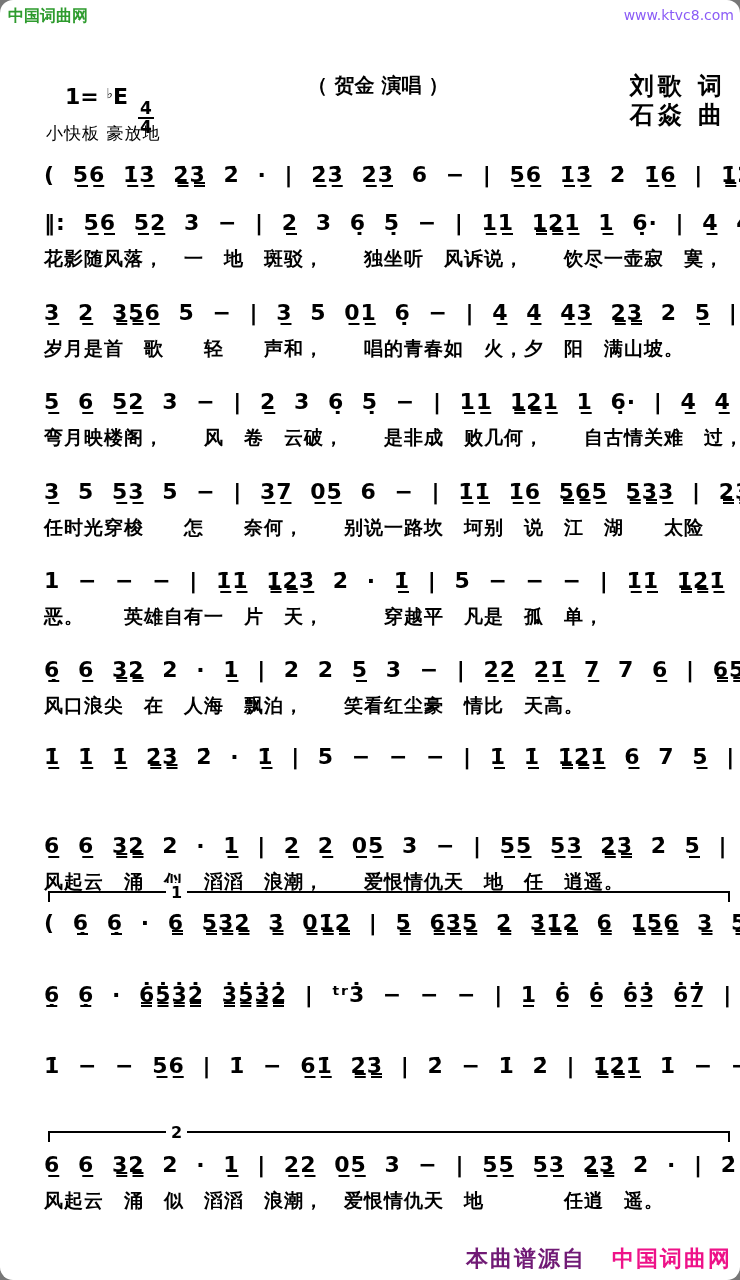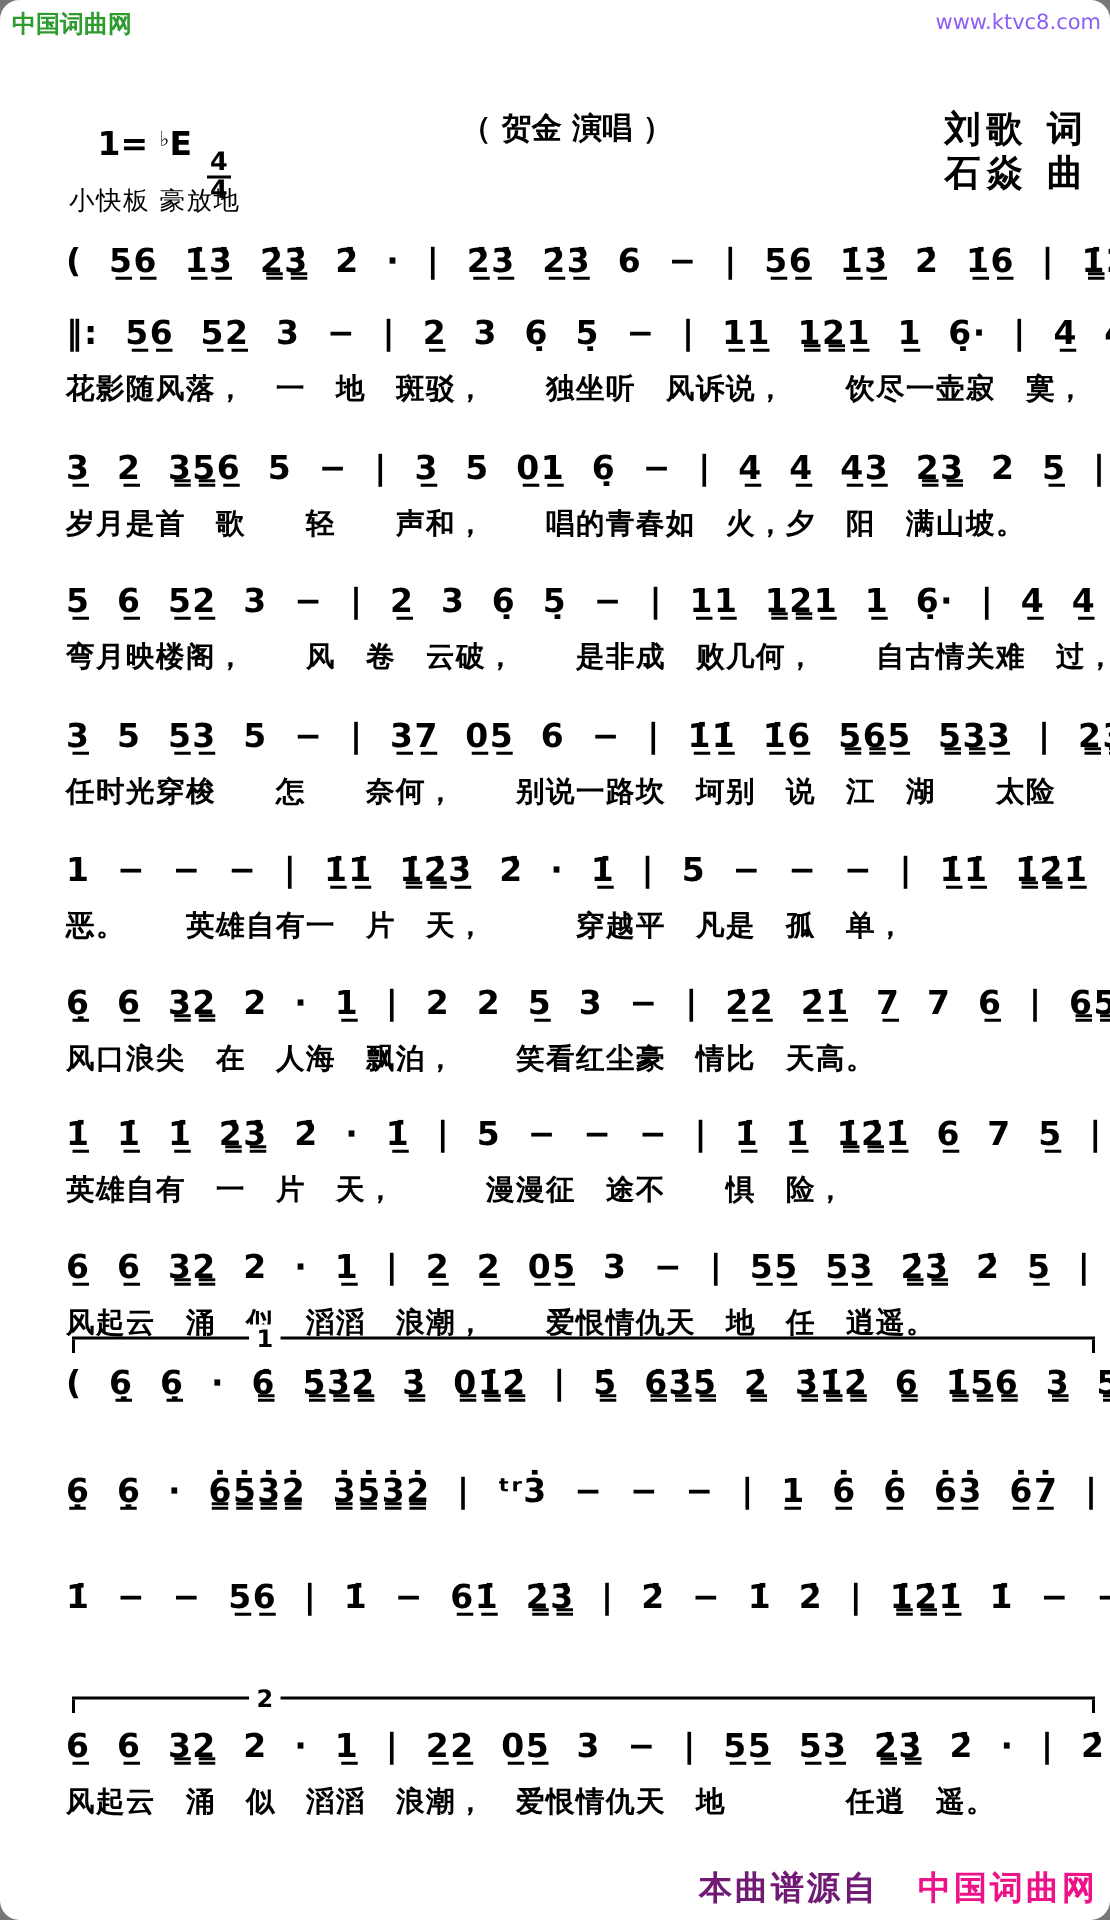--- a/index.html
+++ b/index.html
@@ -89,21 +89,20 @@
     <div class="lyr">恶。　　英雄自有一　片　天，　　　穿越平　凡是　孤　单，</div>
   </div>
 
   <div class="sys s6">
     <div class="note">6̣̲ 6̲ 3̳2̳ 2 · 1̲ | 2 2 5̲ 3 − | 2̲̇2̲̇ 2̲̇1̲̇ 7̲ 7 6̲ | 6̳5̳5̲ 5 − − |</div>
     <div class="lyr">风口浪尖　在　人海　飘泊，　　笑看红尘豪　情比　天高。</div>
   </div>
 
   <div class="sys s7">
     <div class="note">1̲̇ 1̲̇ 1̲̇ 2̳̇3̳̇ 2̇ · 1̲̇ | 5 − − − | 1̲̇ 1̲̇ 1̳̇2̳̇1̲̇ 6̲ 7 5̲ | 3 − − − |</div>
-    <div class="lyr">英雄自有　一　片　天，　　　漫漫征　途不　　惧　险，</div>
   </div>
 
   <div class="sys s8">
     <div class="note">6̲ 6̲ 3̳2̳ 2 · 1̲ | 2̲ 2̲ 0̲5̲ 3 − | 5̲5̲ 5̲3̲ 2̳̇3̳̇ 2̇ 5̲ | 6̲1̲̇ 1̇ − − |</div>
     <div class="lyr">风起云　涌　似　滔滔　浪潮，　　爱恨情仇天　地　任　逍遥。</div>
   </div>
 
   <div class="ending e1">
     <span class="tick l"></span>
     <span class="ending-label">1</span>

